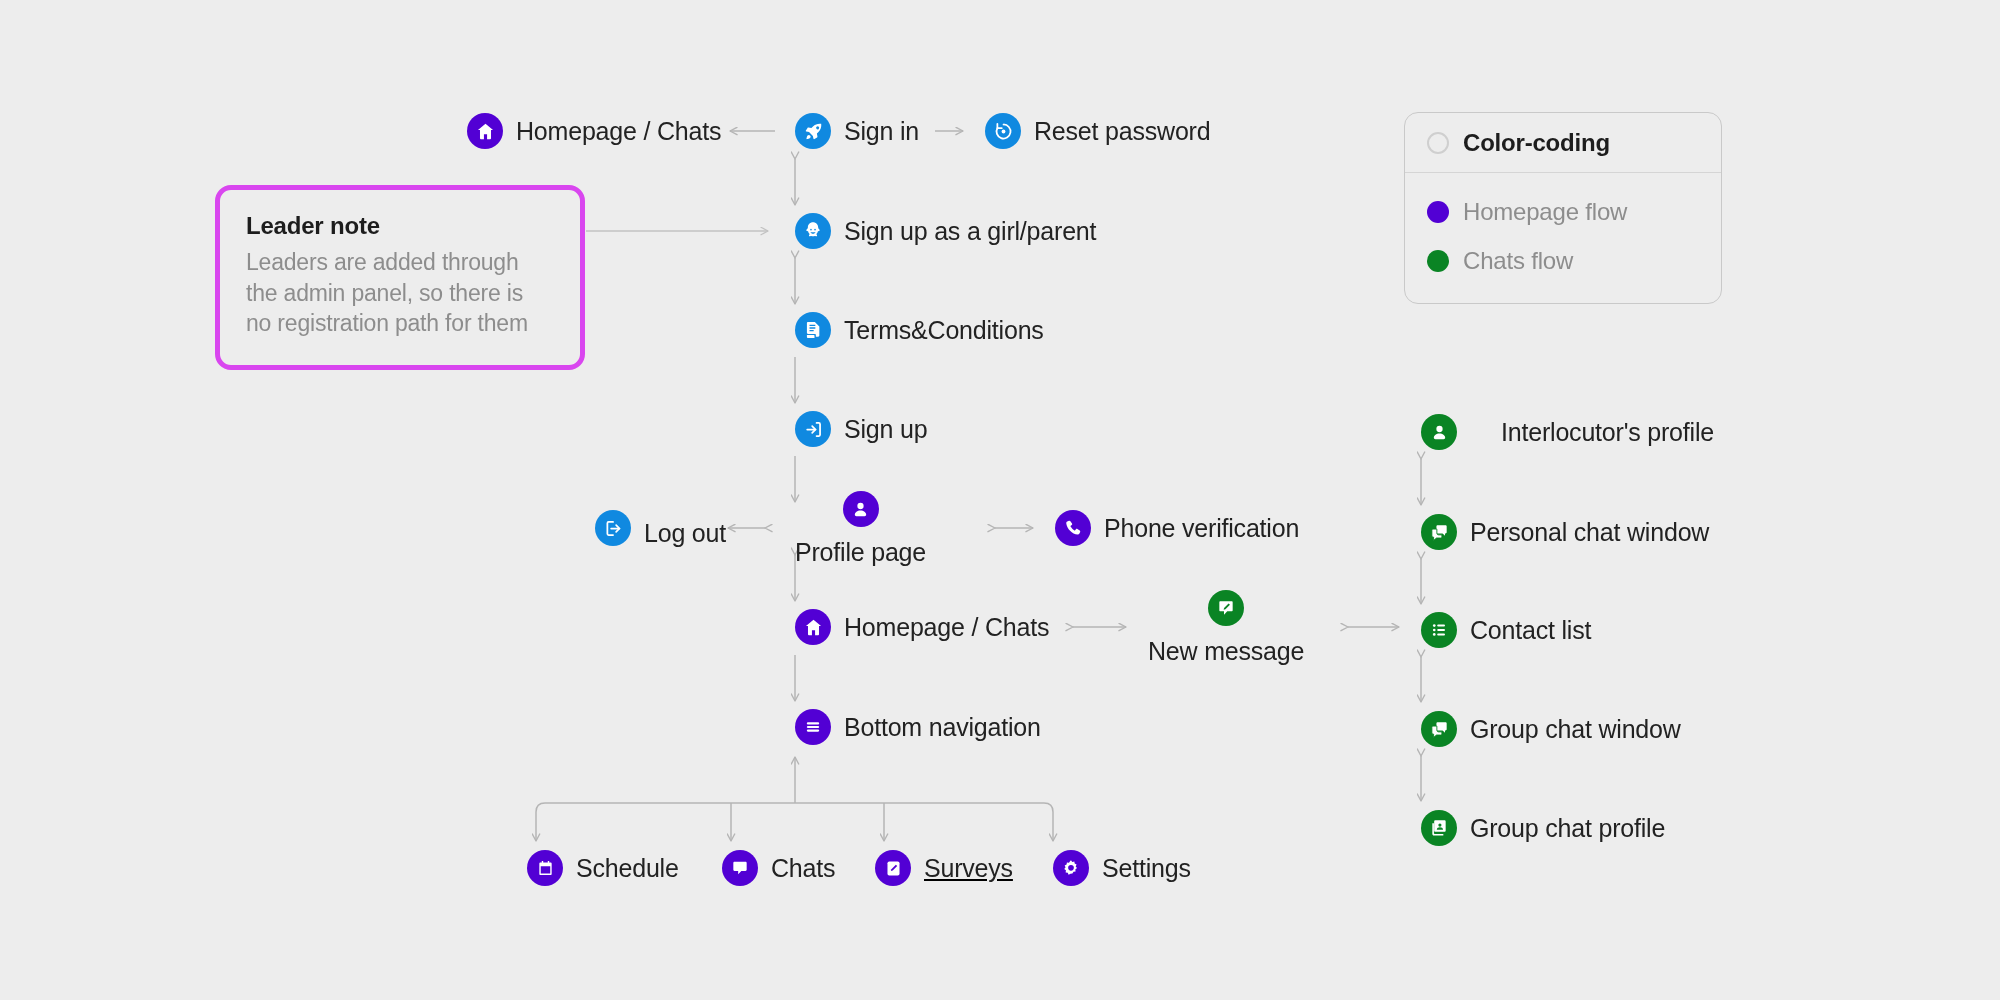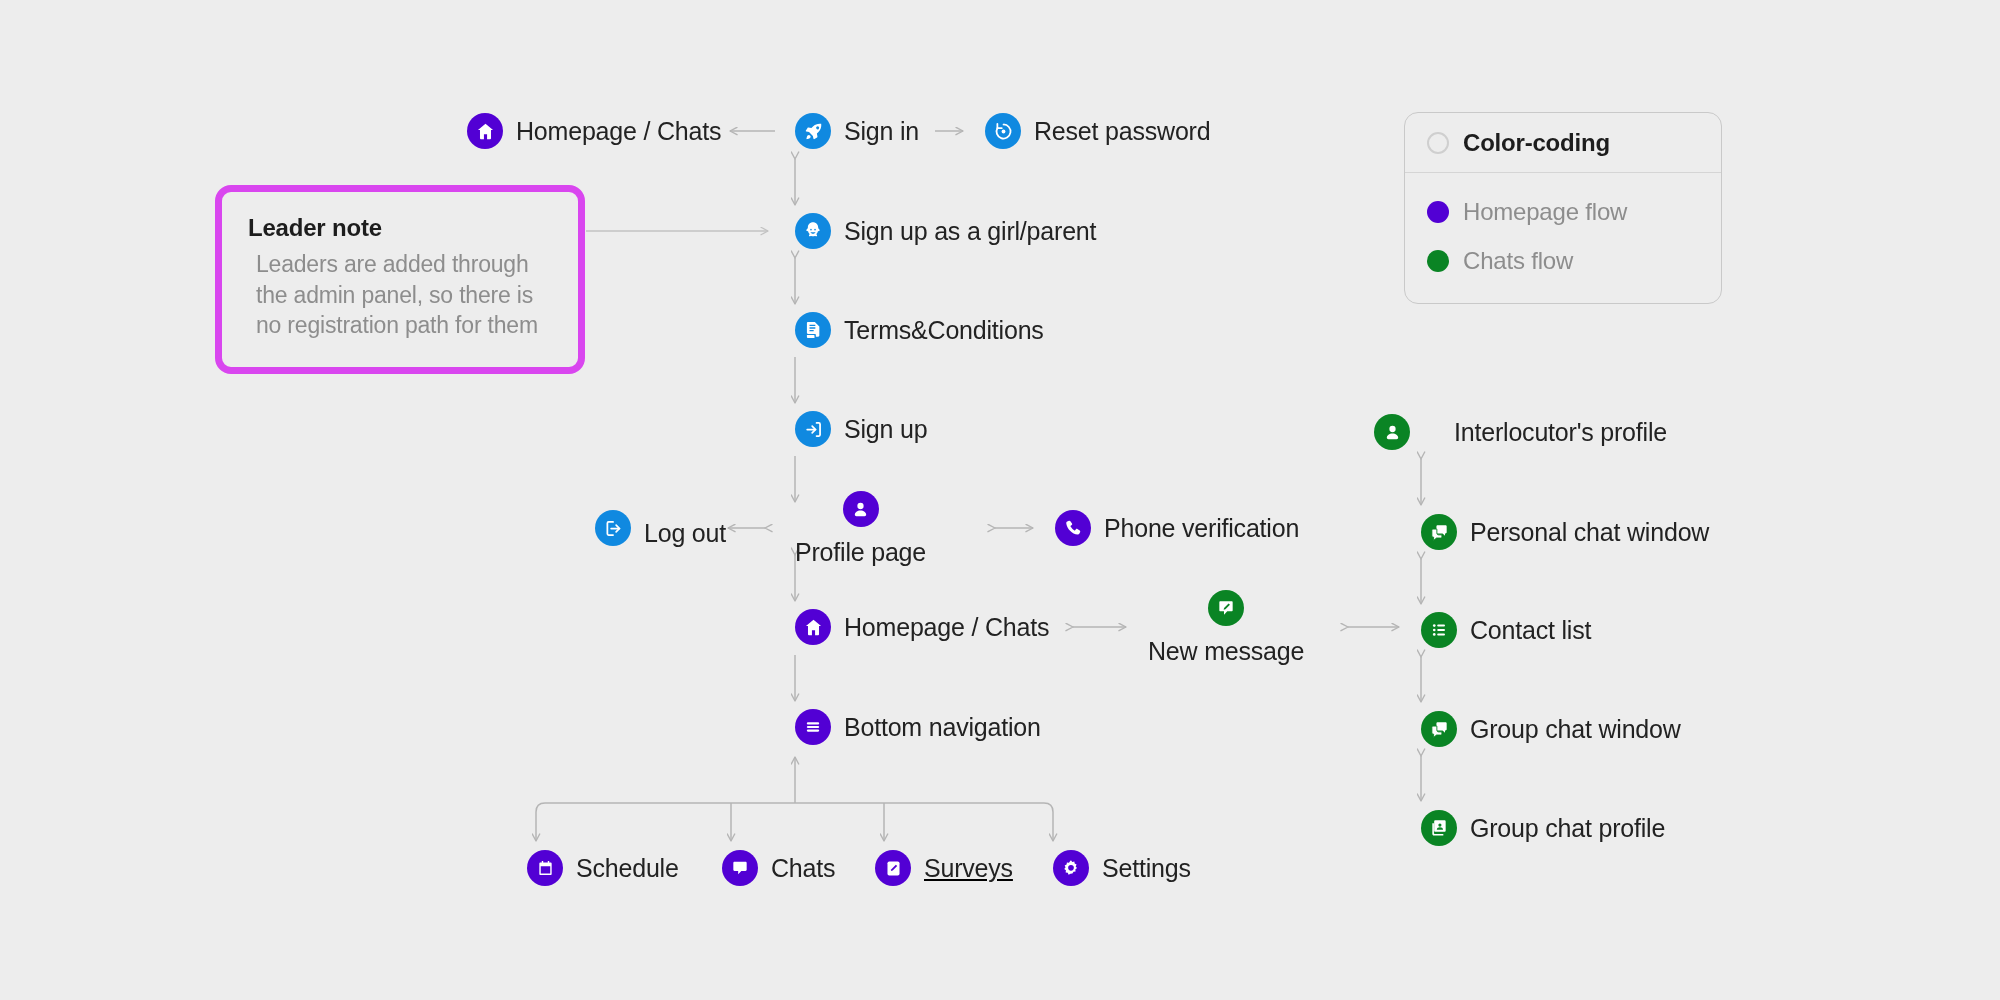--- a/index.html
+++ b/index.html
@@ -37,31 +37,31 @@
   .c-blue{background:#1089e0;}
   .c-purple{background:#5200d4;}
   .c-green{background:#0a8424;}
 
   
   #leader-note{
     position:absolute;
     left:215px;top:185px;
     width:370px;
     box-sizing:border-box;
-    border:7px solid #d946ef;
+    border:5px solid #d946ef;
     border-radius:16px;
     padding:22px 26px 26px 26px;
     background:transparent;
   }
   #leader-note .nt-title{
     font-size:24px;font-weight:bold;color:#1d1d1d;
     margin-bottom:7px;letter-spacing:-0.2px;
   }
   #leader-note .nt-body{
-    font-size:23px;color:#8d8d8d;line-height:1.33;letter-spacing:-0.2px;margin-left:8px;
+    font-size:23px;color:#8d8d8d;line-height:1.33;letter-spacing:-0.2px;
   }
 
   
   #legend{
     position:absolute;
     left:1404px;top:112px;
     width:318px;
     box-sizing:border-box;
     border:1px solid #c9c9c9;
     border-radius:14px;
@@ -321,21 +321,21 @@
   <div class="node" style="left: 1053px; top: 868px;">
     <span class="badge c-purple" style="background: rgb(82, 0, 212);">
       <svg width="20" height="20" viewBox="0 0 24 24" fill="#fff">
           <path d="M12 2.6l1.5 2.1 2.5-.5.4 2.5 2.3 1.1-1.1 2.3 1.6 2-2 1.6.3 2.5-2.5.2-1.3 2.2L11.4 19l-2.3 1.1-1-2.3-2.5-.5.3-2.5-2-1.6 1.6-2L4.4 8.9l2.3-1.1.4-2.5 2.5.5L11 3.7 12 2.6z"></path>
           <circle cx="12" cy="11.8" r="3.4" fill="#5200d4"></circle>
         </svg>
     </span>
     <span class="label">Settings</span>
   </div>
 
-  <div class="node" style="left: 1374px; top: 432px; gap: 44px;">
+  <div class="node" style="left: 1421px; top: 432px; gap: 44px;">
     <span class="badge c-green" style="background: rgb(10, 132, 36);">
       <svg width="21" height="21" viewBox="0 0 24 24" fill="#fff">
           <circle cx="12" cy="8" r="3.6"></circle>
           <path d="M12 13.2c-3.6 0-6.5 2.2-6.5 4.9 0 .9.8 1.5 1.8 1.5h9.4c1 0 1.8-.6 1.8-1.5 0-2.7-2.9-4.9-6.5-4.9z"></path>
         </svg>
     </span>
     <span class="label">Interlocutor's profile</span>
   </div>
 
   <div class="node" style="left: 1421px; top: 532px;">

